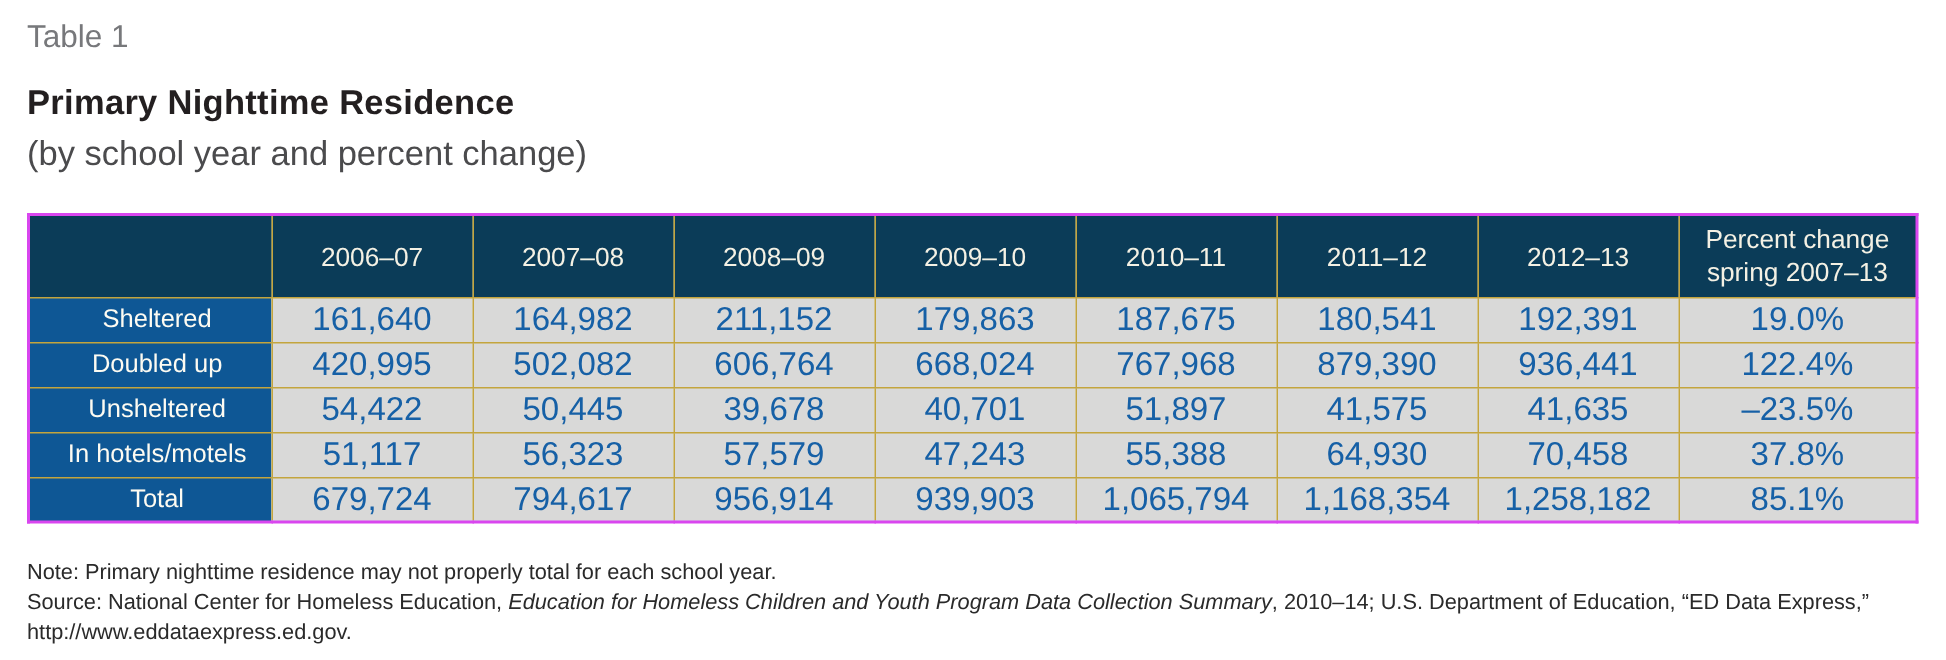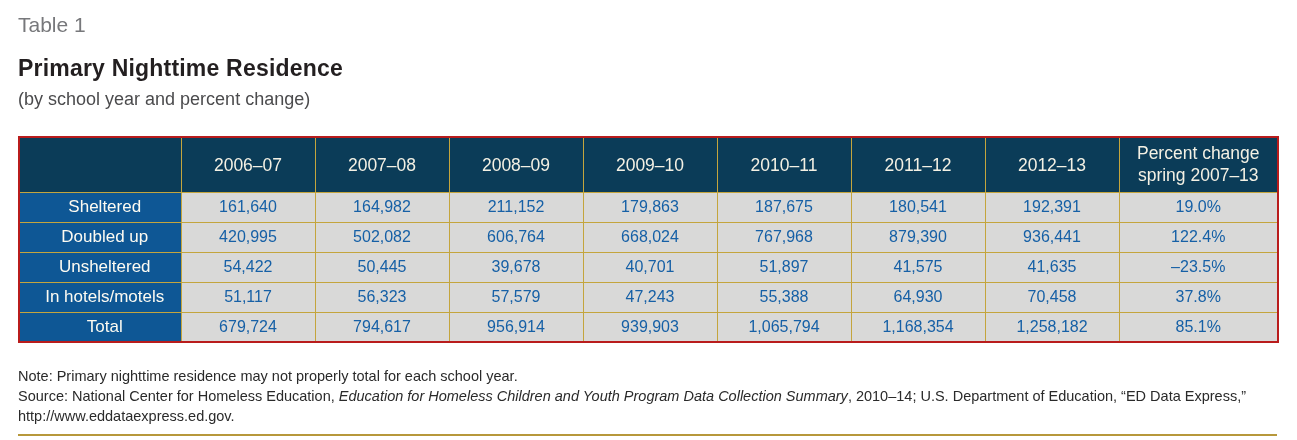--- a/index.html
+++ b/index.html
@@ -7,29 +7,29 @@
     width: 1297px; height: 440px;
     background: #ffffff;
     font-family: "Liberation Sans", sans-serif;
     overflow: hidden;
   }
   .wrap { padding: 12px 18px 0 18px; }
 
   
   .table-label { color: #77787b; font-size: 21px; line-height: 1.2; }
   .doc-title   { color: #231f20; font-size: 23px; font-weight: bold; line-height: 1.2; margin-top: 18px; letter-spacing: 0.2px; }
-  .doc-subtitle{ color: #4b4b4d; font-size: 18px; line-height: 1.2; margin-top: 6px; }
+  .doc-subtitle{ color: #4b4b4d; font-size: 23px; line-height: 1.2; margin-top: 6px; }
 
   
   table {
     margin-top: 26px;
     border-collapse: collapse;
     table-layout: fixed;
     width: 1259px;
-    border: 2px solid #b91c1c;
+    border: 2px solid #d946ef;
   }
   th, td { border: 1.5px solid #c4a53d; }
 
   thead th {
     background: #0b3c58;
     color: #f4f1e4;
     height: 55px;
     font-size: 17.5px;
     font-weight: normal;
     text-align: center;
@@ -44,21 +44,21 @@
     font-size: 17px;
     font-weight: normal;
     text-align: center;
     padding-left: 9px;
     height: 30px;
     vertical-align: middle;
   }
   tbody td {
     background: #d9d9d8;
     color: #1660a6;
-    font-size: 16px;
+    font-size: 22px;
     text-align: center;
     height: 30px;
     vertical-align: middle;
   }
 
   
   .notes { margin-top: 23px; color: #2a2a2a; font-size: 14.5px; line-height: 20px; width: 1259px; }
   .notes .italic { font-style: italic; }
 
   

